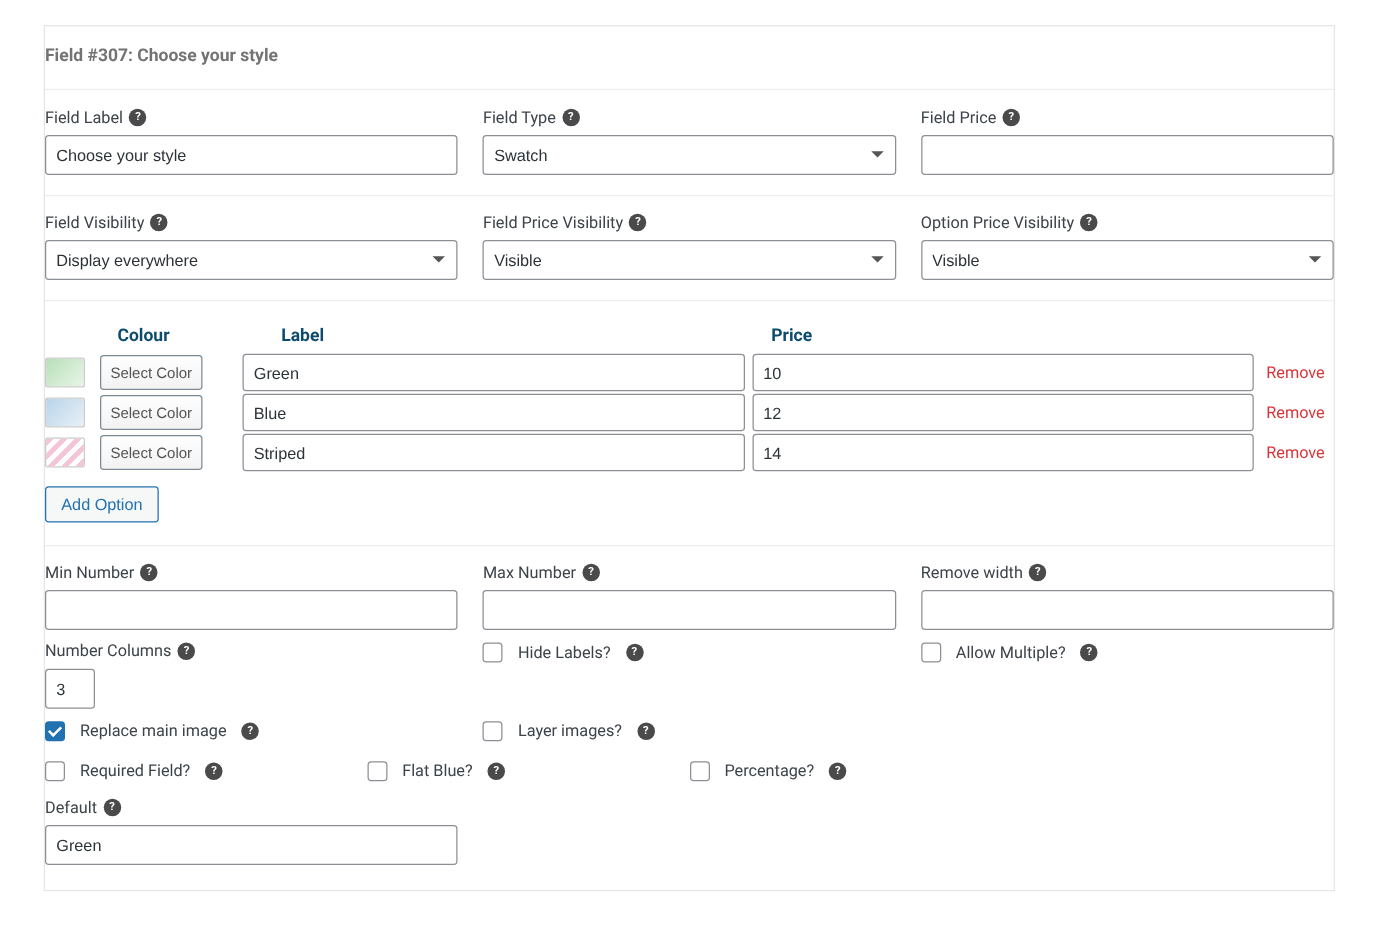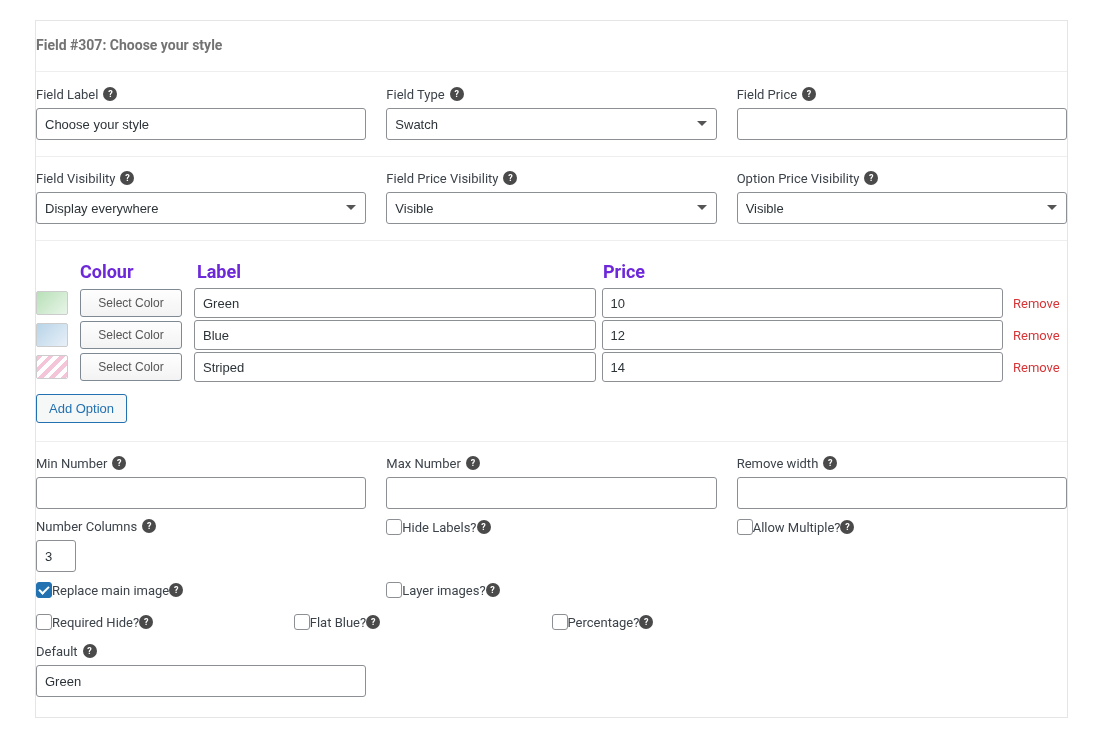--- a/index.html
+++ b/index.html
@@ -94,23 +94,24 @@
   .select-wrap select {
     appearance: none;
     -webkit-appearance: none;
     padding-right: 16px;
   }
 
   
   .opt-header {
     display: flex;
     font-weight: 700;
-    font-size: 18px;
-    color: #6d28d9;
+    font-size: 14px;
+    color: #0c4a6e;
     padding: 6px 0;
+    gap: 14px;
   }
   .opt-col-thumb { width: 44px; }
   .opt-col-color { width: 115px; }
   .opt-col-label { flex: 1; min-width: 0; padding-left: 2px; }
   .opt-col-price { flex: 1; min-width: 0; padding-left: 2px; }
   .opt-col-remove { width: 60px; }
   .opt-row {
     display: flex;
     align-items: center;
     gap: 6px;
@@ -119,21 +120,21 @@
   .thumb {
     width: 32px;
     height: 24px;
     border: 1px solid #ccc;
     border-radius: 2px;
   }
   .thumb.green  { background: linear-gradient(135deg,#b8e0b8 0%, #e8f5e8 100%); }
   .thumb.blue   { background: linear-gradient(135deg,#b8d4e8 0%, #e8f0f8 100%); }
   .thumb.stripe { background: repeating-linear-gradient(135deg,#f4c4d8 0,#f4c4d8 4px,#fff 4px,#fff 8px); }
   .select-color-btn {
-    width: 102px;
+    width: 82px;
     height: 28px;
     border: 1px solid #7e8993;
     border-radius: 3px;
     background: linear-gradient(#fefefe,#f3f3f3);
     color: #555;
     font-size: 12px;
     text-align: center;
     cursor: pointer;
   }
   .opt-input {
@@ -169,21 +170,21 @@
   }
   .options-block {
     padding-bottom: 18px;
     border-bottom: 1px solid #eee;
     margin-bottom: 14px;
   }
 
   .checkbox-line {
     display: flex;
     align-items: center;
-    gap: 0;
+    gap: 12px;
     font-size: 13px;
     color: #3c434a;
   }
   .checkbox-row {
     display: flex;
     gap: 20px;
     padding: 6px 0 14px 0;
   }
   .checkbox-row .cbcol { flex: 1; }
   input[type=checkbox] {
@@ -397,21 +398,21 @@
         <span class="help-icon">?</span>
       </div>
     </div>
     <div class="col"></div>
   </div>
 
   <div class="checkbox-row" style="gap:0;">
     <div class="cbcol" style="flex:0 0 25%;">
       <div class="checkbox-line">
         <input type="checkbox" style="">
-        <span>Required Hide?</span>
+        <span>Required Field?</span>
         <span class="help-icon">?</span>
       </div>
     </div>
     <div class="cbcol" style="flex:0 0 25%;">
       <div class="checkbox-line">
         <input type="checkbox" style="">
         <span>Flat Blue?</span>
         <span class="help-icon">?</span>
       </div>
     </div>

